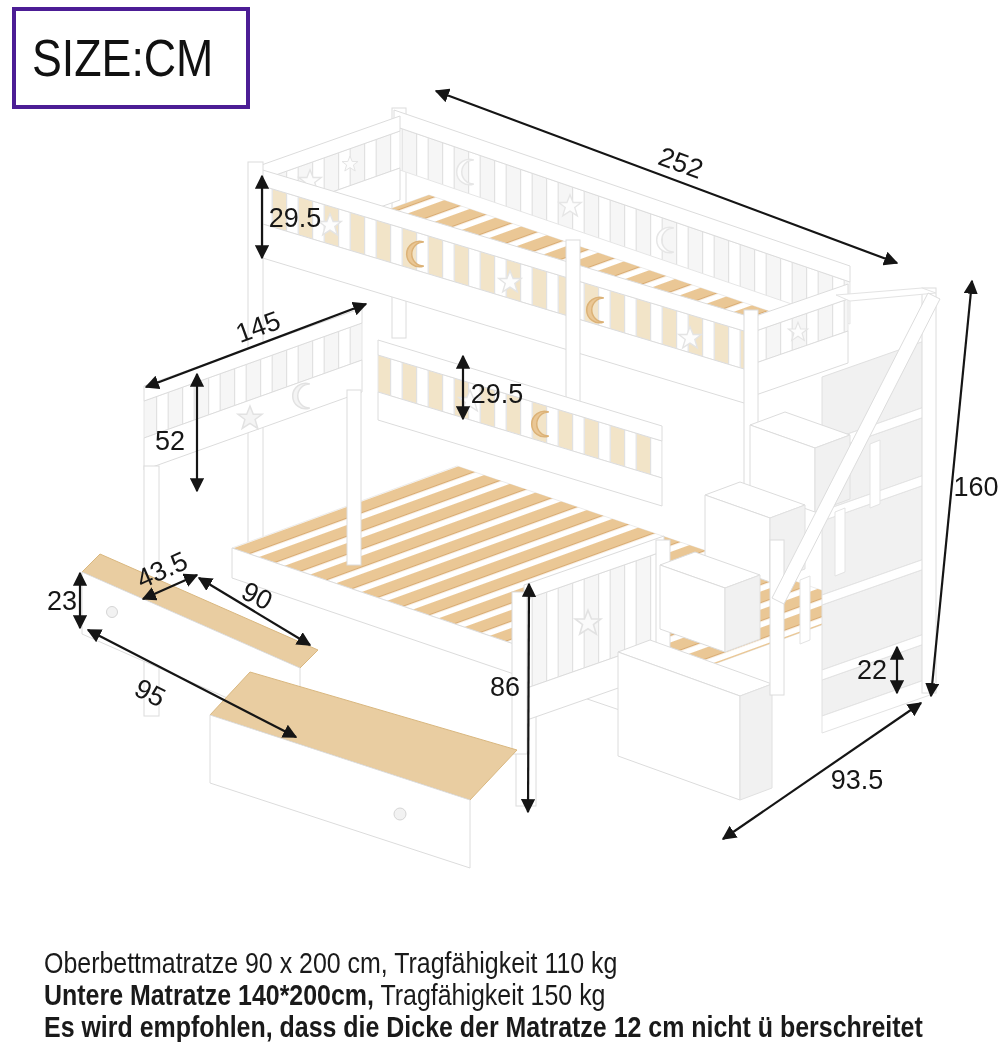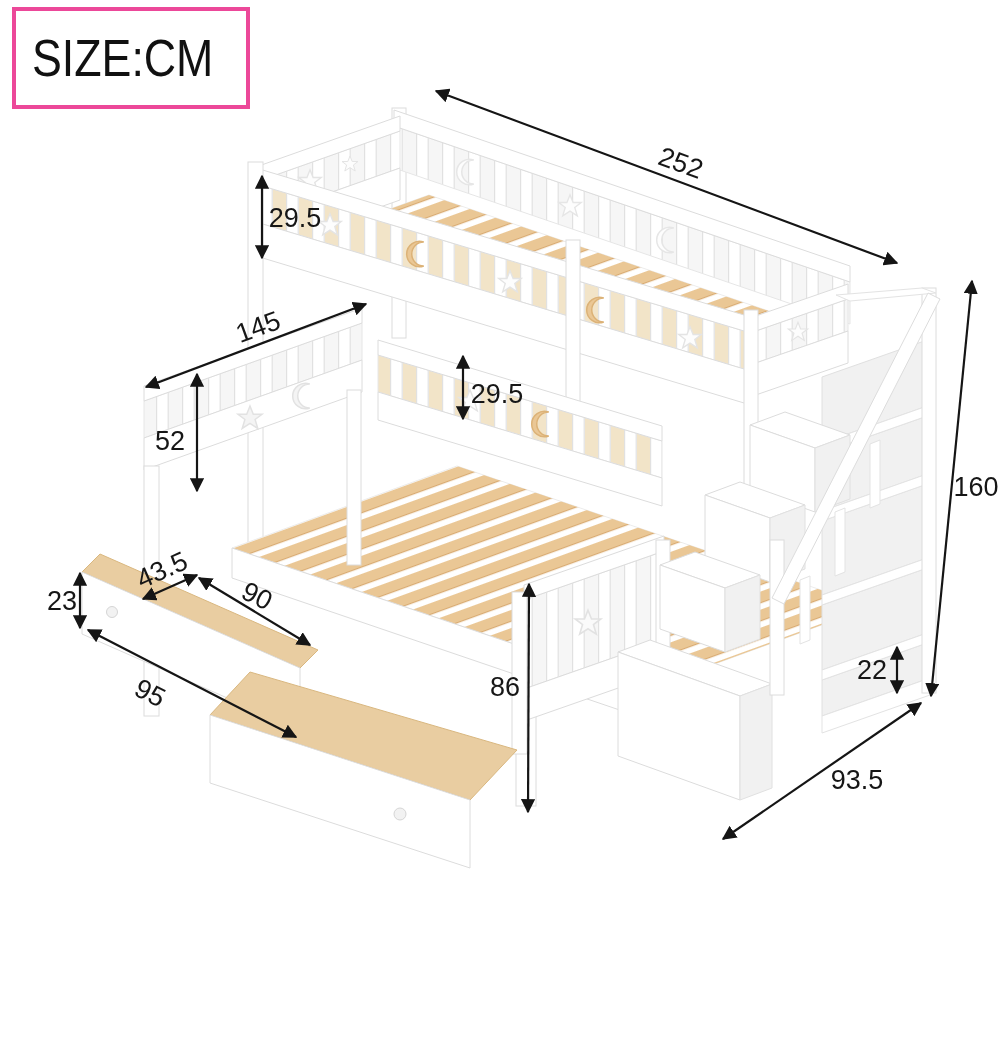--- a/index.html
+++ b/index.html
@@ -1,20 +1,20 @@
 <!DOCTYPE html>
 <html><head>
 <meta charset="utf-8">
 <style>
   html,body{margin:0;padding:0;background:#ffffff;}
   .stage{position:relative;width:1000px;height:1042px;background:#fff;overflow:hidden;
          font-family:"Liberation Sans",sans-serif;}
   .stage svg{position:absolute;left:0;top:0;}
   .size-box{position:absolute;left:12px;top:7px;width:238px;height:102px;
-            border:4px solid #ec4899;box-sizing:border-box;display:flex;align-items:center;}
+            border:4px solid #4c1d95;box-sizing:border-box;display:flex;align-items:center;}
   .size-box span{display:inline-block;font-size:52px;color:#111;letter-spacing:0px;
                  transform:scaleX(.86);transform-origin:left center;margin-left:16px;white-space:nowrap;}
   .notes{position:absolute;left:44px;top:946px;width:950px;color:#1a1a1a;}
   .note-line{white-space:nowrap;font-size:29px;line-height:31px;transform:scaleX(.86);
              transform-origin:left center;}
   .nl1{margin-top:2px;font-weight:400;}
   .nl2{margin-top:1px;}
   .nl2 .b{font-weight:700;}
   .nl2 .r{font-weight:400;}
   .nl3{margin-top:1px;font-weight:700;}
@@ -233,14 +233,19 @@
 
     <line x1="723" y1="839" x2="921" y2="703" class="arrow" marker-start="url(#ah)" marker-end="url(#ah)"></line>
     <text class="dim" x="857" y="789" text-anchor="middle">93.5</text>
   </g>
 </svg>
 
   <div class="size-box">
     <span>SIZE:CM</span>
   </div>
 
+  <div class="notes">
+    <div class="note-line nl1">Oberbettmatratze 90 x 200 cm, Tragfähigkeit 110 kg</div>
+    <div class="note-line nl2"><span class="b">Untere Matratze 140*200cm,</span><span class="r"> Tragfähigkeit 150 kg</span></div>
+    <div class="note-line nl3">Es wird empfohlen, dass die Dicke der Matratze 12 cm nicht  ü berschreitet</div>
+  </div>
 
 </div>
 
 </body></html>

